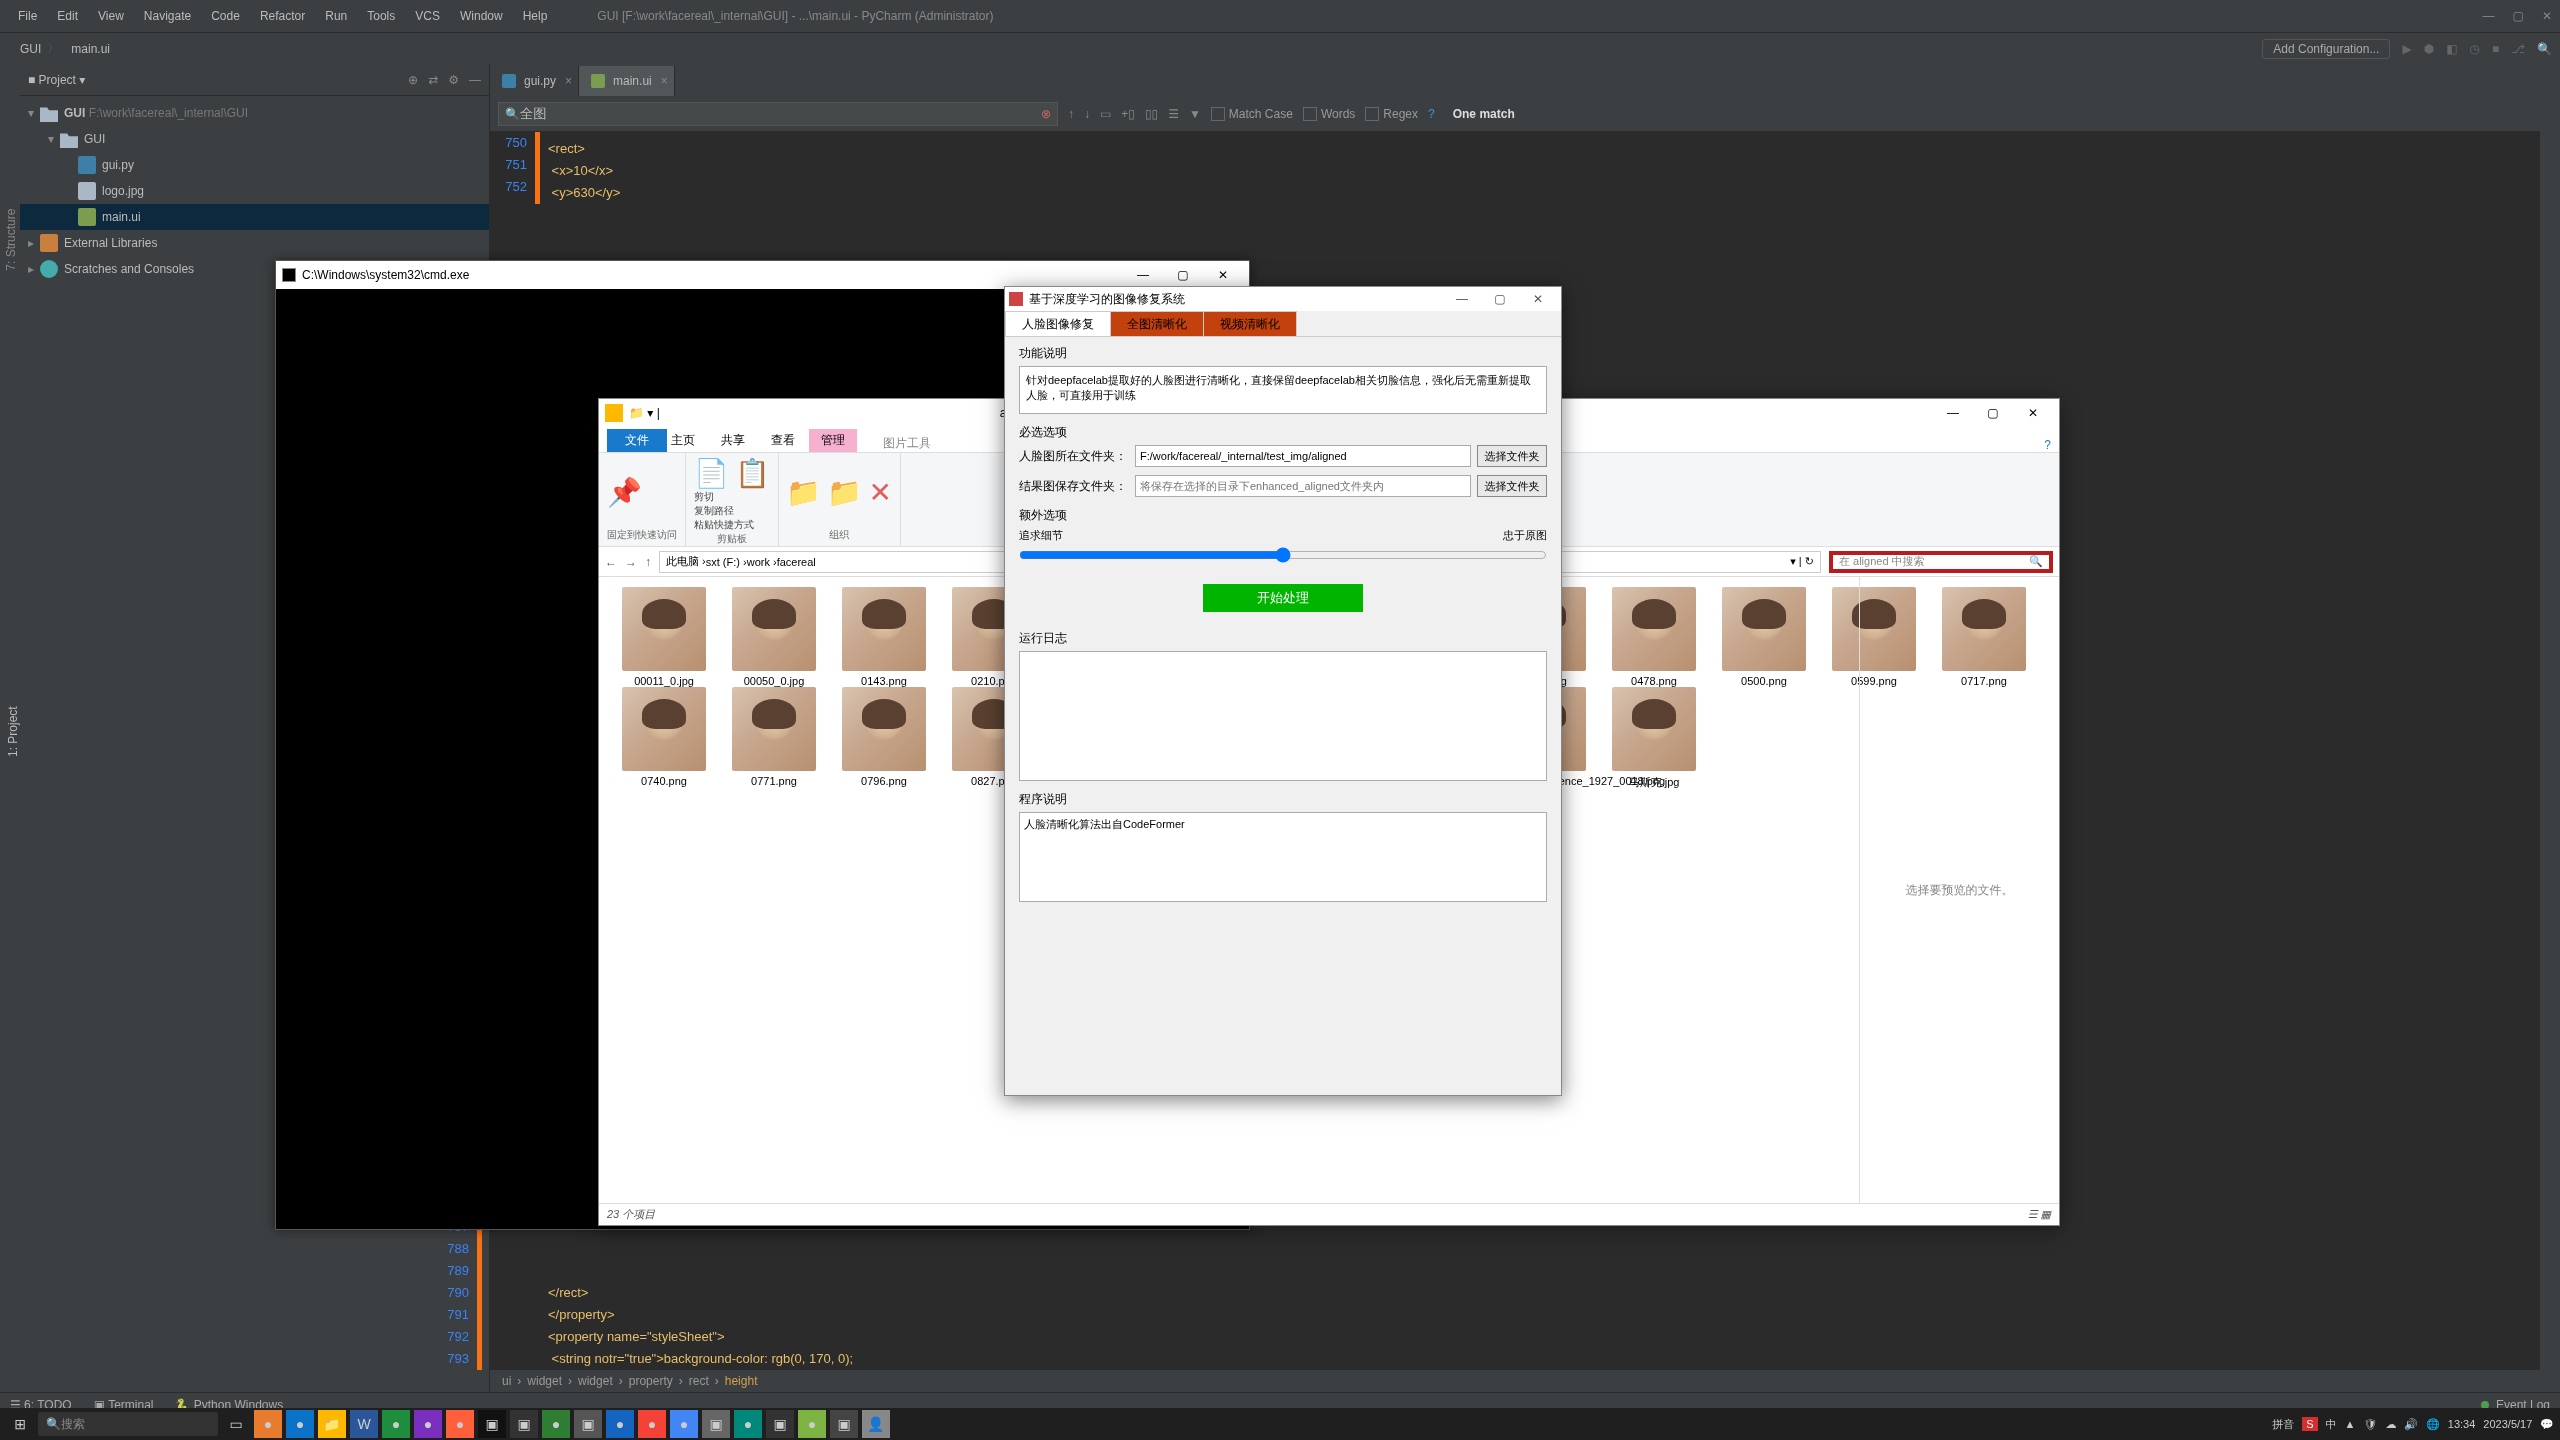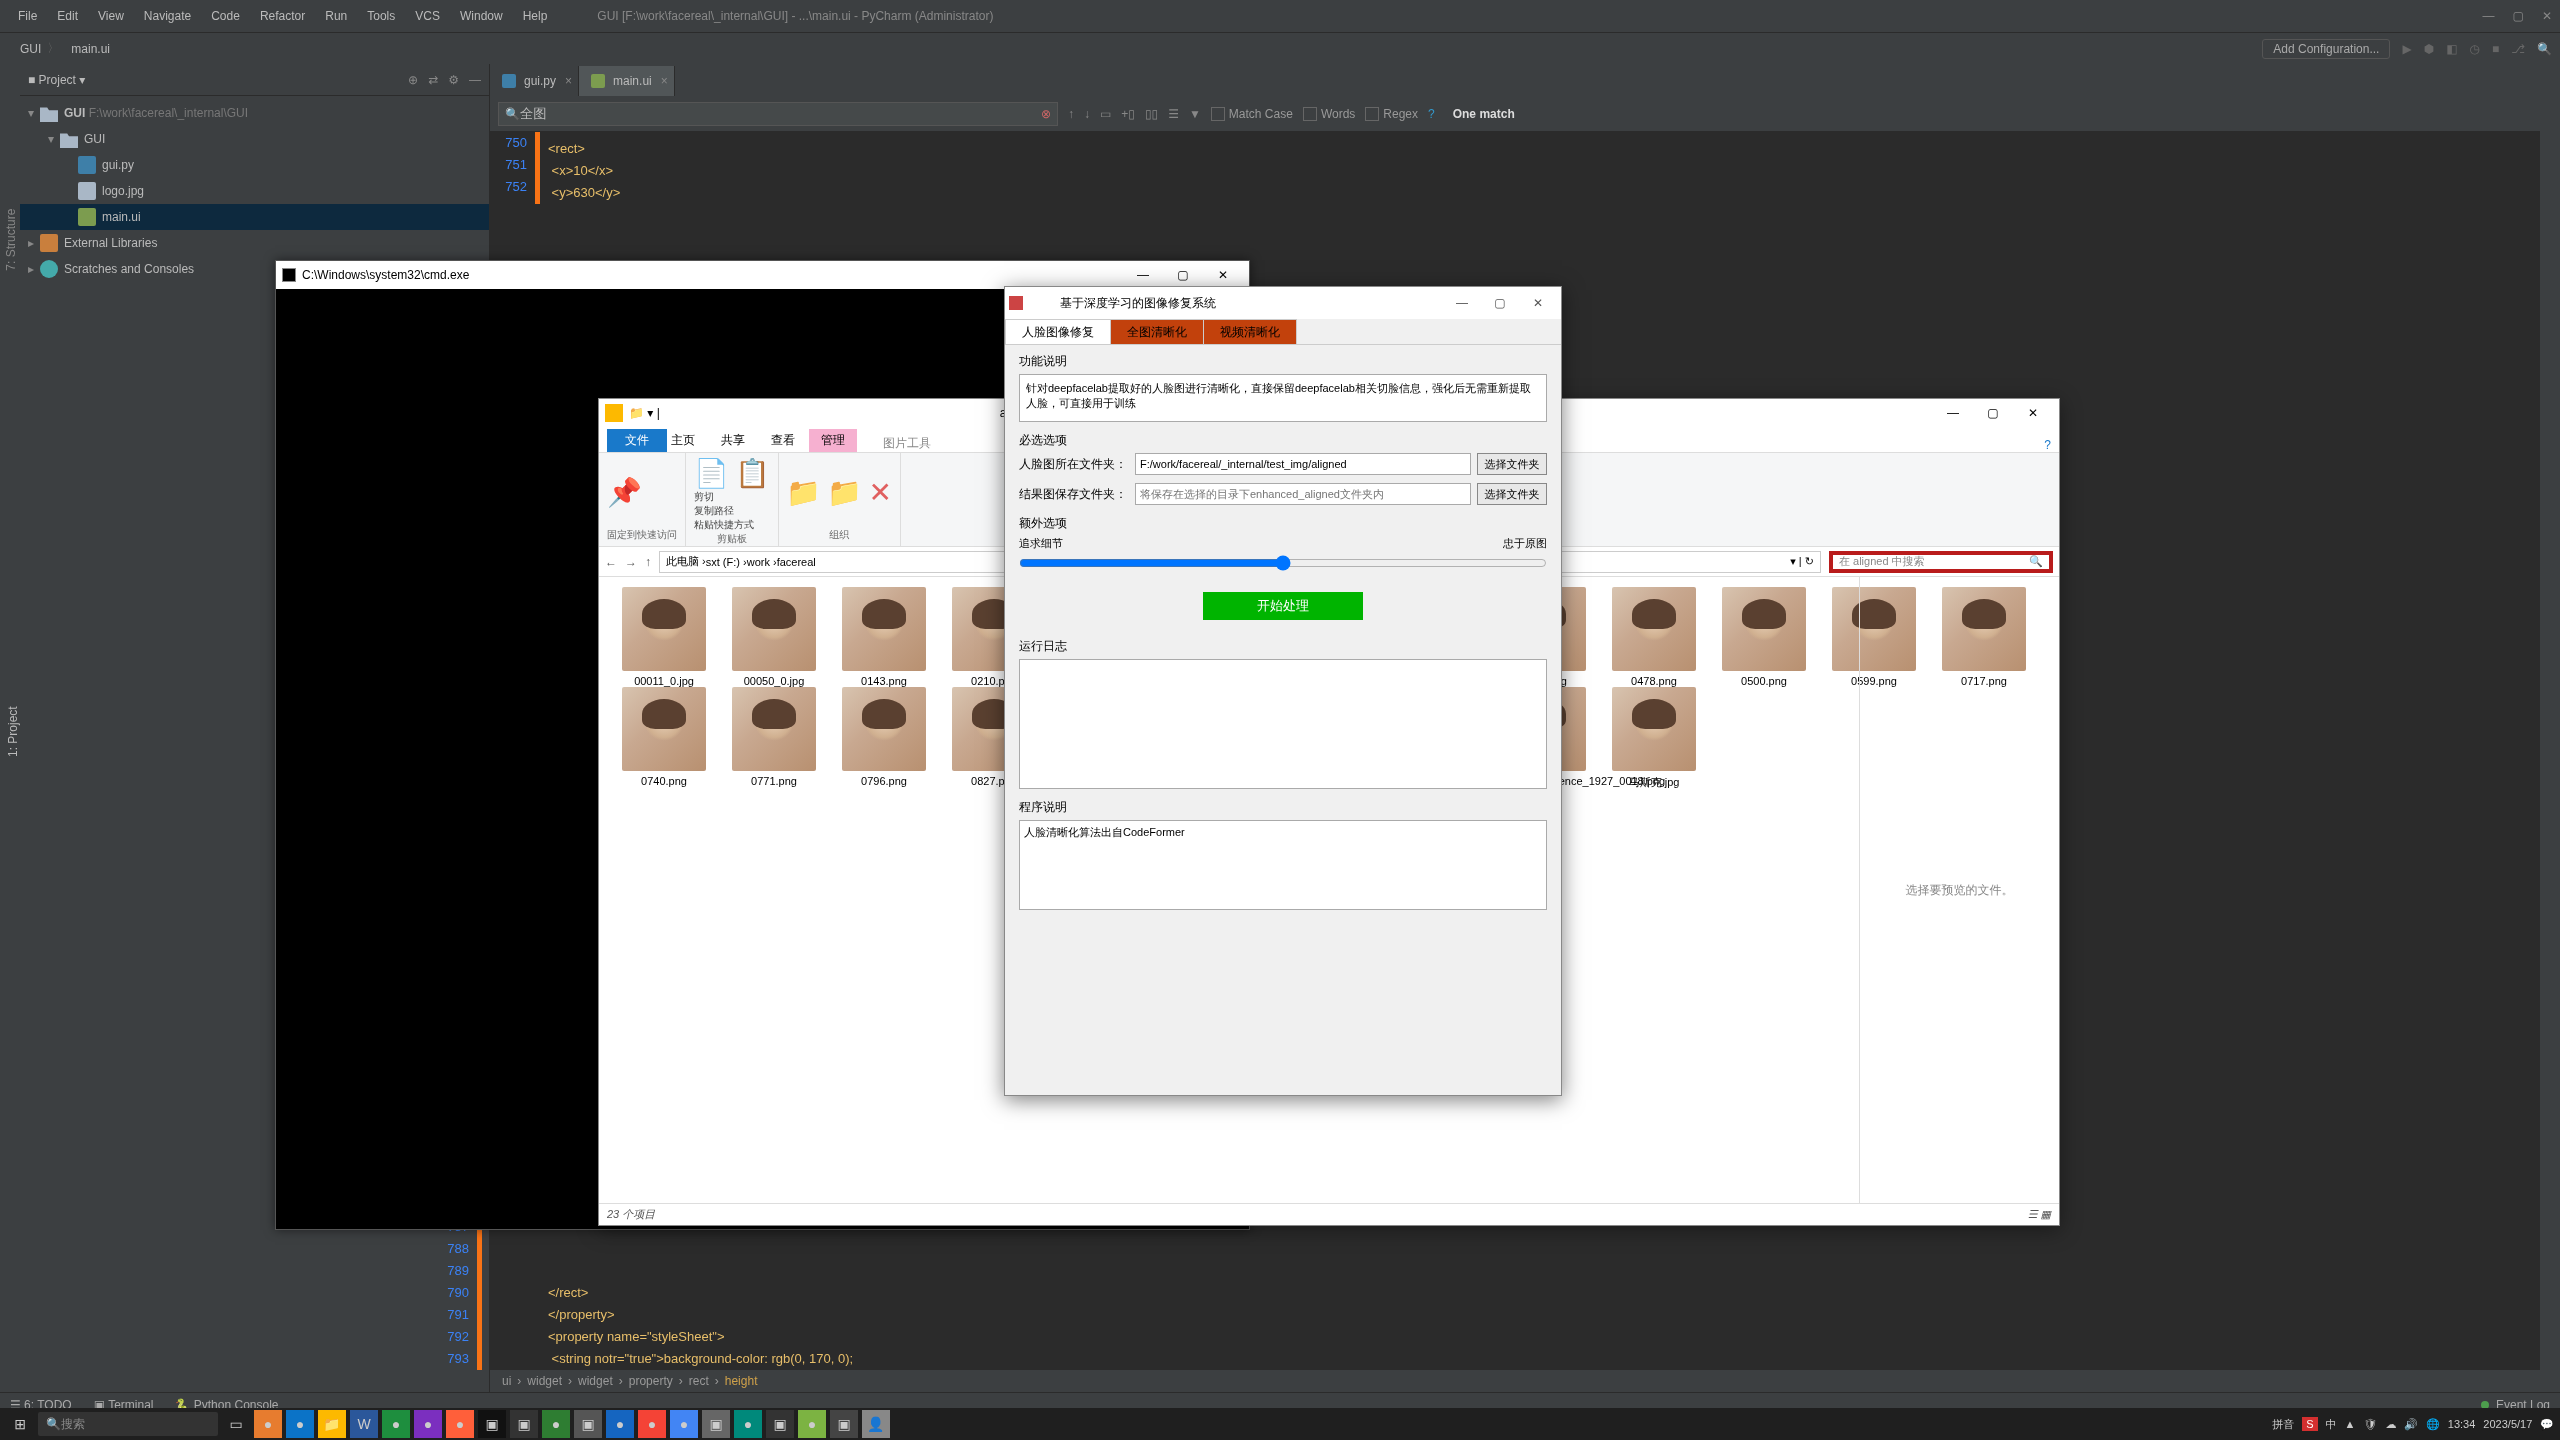--- a/index.html
+++ b/index.html
@@ -103,21 +103,21 @@
 .fileitem { width:110px; text-align:center; font-size:11px; }
 .fileitem .thumb { width:84px; height:84px; margin:0 auto 4px; background:linear-gradient(135deg,#d8c4b0 0%,#c8a890 40%,#b89070 100%); border-radius:2px; position:relative; overflow:hidden; }
 .fileitem .thumb::before { content:""; position:absolute; top:18px; left:24px; width:36px; height:44px; background:radial-gradient(circle at 50% 35%,#e8d0b8 0%,#d0b090 50%,transparent 60%); border-radius:50% 50% 45% 45%; }
 .fileitem .thumb::after { content:""; position:absolute; top:12px; left:20px; width:44px; height:30px; background:#5a4030; border-radius:50% 50% 30% 30%; }
 .explorer-foot { height:22px; border-top:1px solid #ddd; display:flex; align-items:center; padding:0 8px; font-size:11px; color:#555;font-style:italic; }
 
 .preview { position:absolute; right:0; top:178px; bottom:22px; width:200px; border-left:1px solid #ddd; display:flex; align-items:center; justify-content:center; color:#888; font-size:12px; }
 
 
 .appwin { position:absolute; left:1004px; top:286px; width:558px; height:810px; background:#f0f0f0; border:1px solid #888; box-shadow:0 4px 20px rgba(0,0,0,0.5); color:#000; font-size:12px; }
-.appwin .titlebar { height:24px; background:#fff; display:flex; align-items:center; padding:16px 4px;gap:31px; }
+.appwin .titlebar { height:24px; background:#fff; display:flex; align-items:center; padding:8px 4px; }
 .appwin .titlebar .btns { margin-left:auto; display:flex; }
 .appwin .titlebar .btn { width:38px; text-align:center; color:#555; }
 .apptabs { height:26px; display:flex; border-bottom:1px solid #ccc; background:#f0f0f0; }
 .apptabs .t { padding:4px 16px; border:1px solid #ccc; border-bottom:none; margin-right:-1px; background:#c2410c; }
 .apptabs .t.act { background:#fff; }
 .appbody { padding:8px 14px; }
 .sect { margin-bottom:10px; }
 .sect .lbl { font-weight:normal; margin-bottom:4px; }
 .desc { border:1px solid #aaa; background:#fff; padding:6px; font-size:11px; line-height:1.4; height:48px; }
 .fld { display:flex; align-items:center; gap:6px; margin-bottom:8px; }
@@ -584,21 +584,21 @@
     <div class="sect">
         <div class="lbl">程序说明</div>
       <div class="infobox">人脸清晰化算法出自CodeFormer</div>
       </div>
   </div>
 </div>
 
 <div class="toolbar-bot">
   <span>☰ <span>6: TODO</span></span>
   <span>▣ <span>Terminal</span></span>
-  <span>🐍 <span>Python Console</span></span>
+  <span>🐍 <span>Python Windows</span></span>
   <div class="ev">
       <span class="dot"></span>
       <span>Event Log</span>
     </div>
 </div>
 <div class="status">
   <span>PyCharm 2019.3.5 available: // Update... (today 11:46)</span>
   <div class="right">
     <span>754:26</span>
     <span>CRLF</span>

